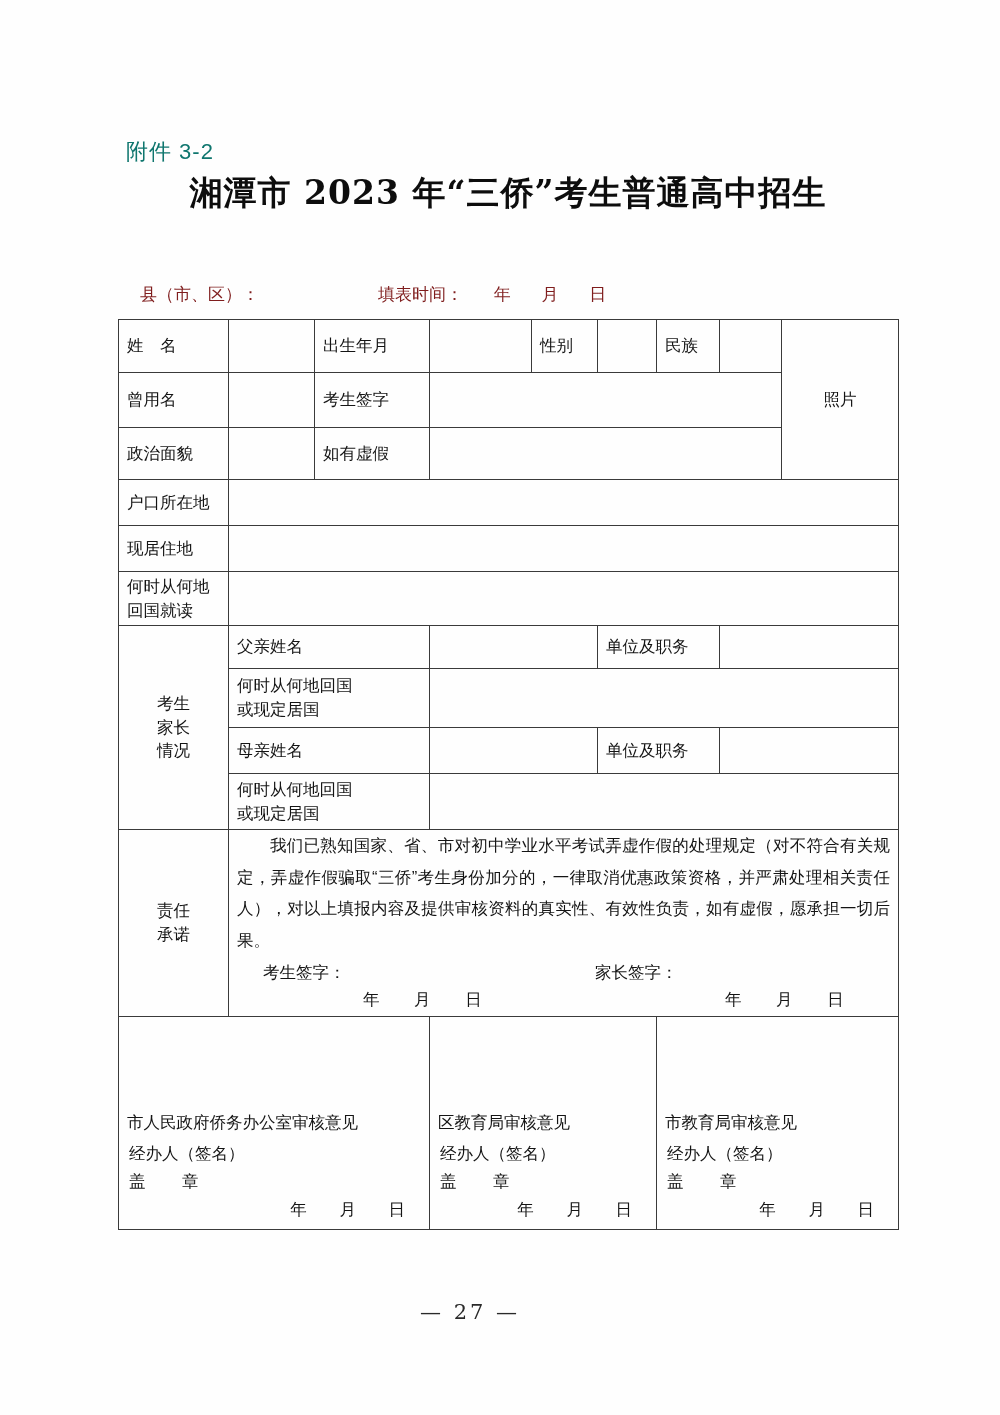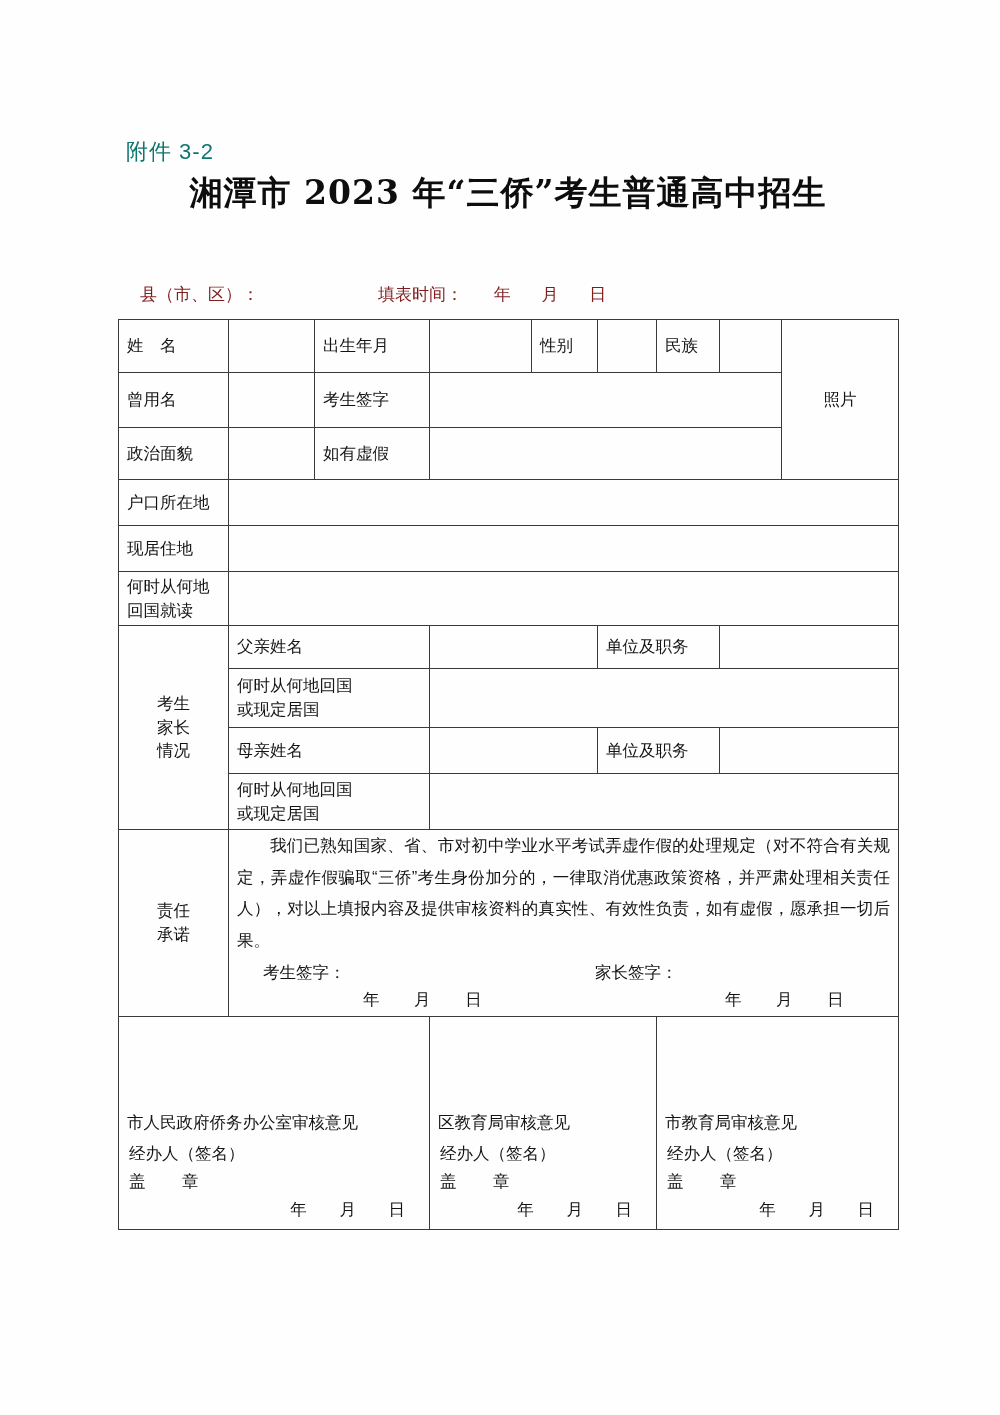--- a/index.html
+++ b/index.html
@@ -365,14 +365,15 @@
             <span>月</span>
             <span>日</span>
           </div>
         </div>
       </td>
     </tr>
   </tbody>
     </table>
 
 
+  <div class="pageno">— 27 —</div>
 
 </div>
 
 </body></html>

